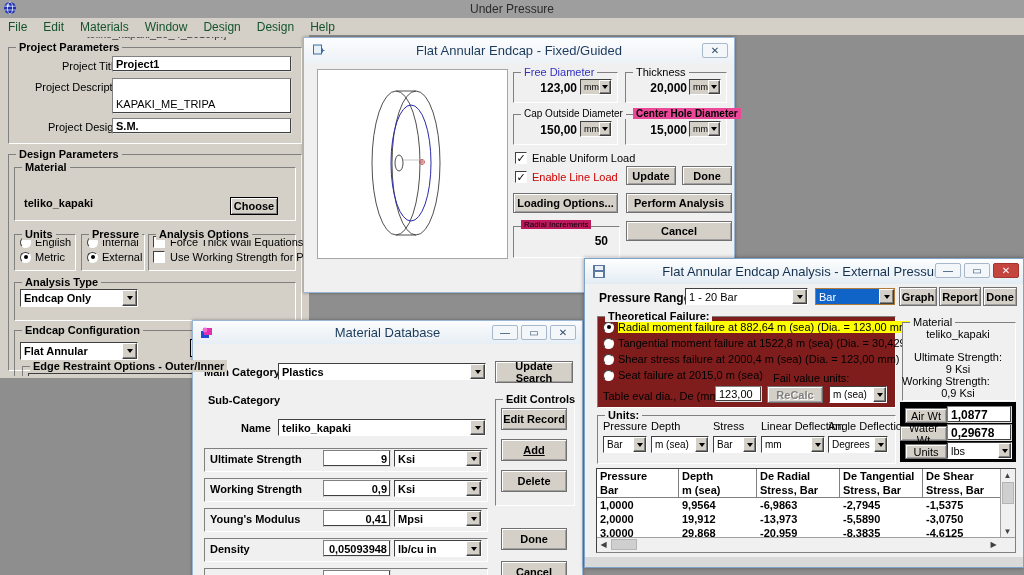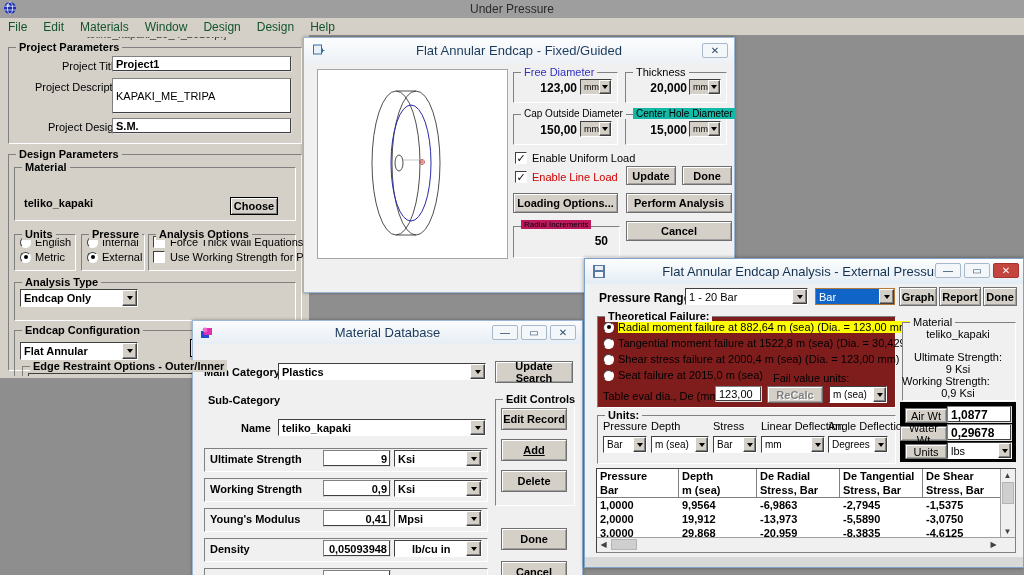--- a/index.html
+++ b/index.html
@@ -133,21 +133,21 @@
   <div id="projwin">
     <div id="projwin-caption">teliko_kapaki_29_4_2010.prj</div>
 
     <div class="grp" style="left:6px;top:10px;width:292px;height:95px;">
       <div class="gtitle">Project Parameters</div>
     </div>
     <div class="lbl" style="left:60px;top:23px;">Project Title</div>
     <div class="field" style="position:absolute;left:110px;top:19px;width:180px;height:16px;font-weight:bold;">Project1</div>
 
     <div class="lbl" style="left:33px;top:44px;">Project Description</div>
-    <div class="field" style="position:absolute;left:110px;top:41px;width:180px;height:36px;align-items:flex-start;padding-top:11px;">KAPAKI_ME_TRIPA</div>
+    <div class="field" style="position:absolute;left:110px;top:41px;width:180px;height:36px;align-items:flex-start;padding-top:19px;">KAPAKI_ME_TRIPA</div>
 
     <div class="lbl" style="left:46px;top:84px;">Project Designer</div>
     <div class="field" style="position:absolute;left:110px;top:81px;width:180px;height:16px;font-weight:bold;">S.M.</div>
 
     <div class="grp" style="left:6px;top:117px;width:292px;height:215px;">
       <div class="gtitle">Design Parameters</div>
     </div>
 
     <div class="grp" style="left:12px;top:130px;width:280px;height:52px;">
       <div class="gtitle">Material</div>
@@ -269,21 +269,21 @@
       <div class="grp" style="left:203px;top:51px;width:103px;height:29px;">
         <div class="gtitle" style="background:#f0f0f0;font-weight:normal;font-size:10px;">Cap Outside Diameter</div>
       </div>
       <div style="position:absolute;left:207px;top:59px;width:60px;height:16px;font-weight:bold;font-size:12px;text-align:right;line-height:16px;">150,00</div>
       <div class="combo" style="left:270px;top:58px;width:32px;height:16px;background:#d4d0c8;">
         <span class="ctxt" style="font-size:9px;">mm</span>
         <span class="ddbtn" style="width:12px;"></span>
       </div>
 
       <div class="grp" style="left:315px;top:51px;width:100px;height:29px;">
-        <div class="gtitle" style="background:#14b8a6;font-weight:normal;font-size:10px;">Center Hole Diameter</div>
+        <div class="gtitle" style="background:#ec4899;font-weight:bold;font-size:10px;">Center Hole Diameter</div>
       </div>
       <div style="position:absolute;left:318px;top:59px;width:59px;height:16px;font-weight:bold;font-size:12px;text-align:right;line-height:16px;">15,000</div>
       <div class="combo" style="left:379px;top:58px;width:32px;height:16px;background:#d4d0c8;">
         <span class="ctxt" style="font-size:9px;">mm</span>
         <span class="ddbtn" style="width:12px;"></span>
       </div>
 
       <div class="row" style="left:205px;top:89px;">
         <span class="chk">✓</span>
         <span>Enable Uniform Load</span>
@@ -357,21 +357,21 @@
       <div class="lbl bold" style="left:12px;top:169px;">Young's Modulus</div>
       <div class="field" style="position:absolute;left:125px;top:166px;width:68px;height:17px;justify-content:flex-end;font-weight:bold;">0,41</div>
       <div class="combo" style="left:196px;top:166px;width:88px;height:17px;">
         <span class="ctxt bold">Mpsi</span>
         <span class="ddbtn"></span>
       </div>
 
       <div class="grp" style="left:6px;top:194px;width:282px;height:22px;"></div>
       <div class="lbl bold" style="left:12px;top:199px;">Density</div>
       <div class="field" style="position:absolute;left:125px;top:196px;width:68px;height:17px;justify-content:flex-end;font-weight:bold;">0,05093948</div>
-      <div class="combo" style="left:196px;top:196px;width:88px;height:17px;padding-left:14px;">
+      <div class="combo" style="left:196px;top:196px;width:88px;height:17px;">
         <span class="ctxt bold">lb/cu in</span>
         <span class="ddbtn"></span>
       </div>
 
       <div class="grp" style="left:6px;top:224px;width:282px;height:22px;"></div>
       <div class="lbl bold" style="left:12px;top:229px;">Poisson's Ratio</div>
       <div class="field" style="position:absolute;left:125px;top:226px;width:68px;height:17px;justify-content:flex-end;font-weight:bold;">0,4</div>
 
       <div class="btn flat" style="position:absolute;left:297px;top:17px;width:78px;height:22px;">Update Search</div>
       <div class="grp" style="left:297px;top:55px;width:78px;height:105px;">

